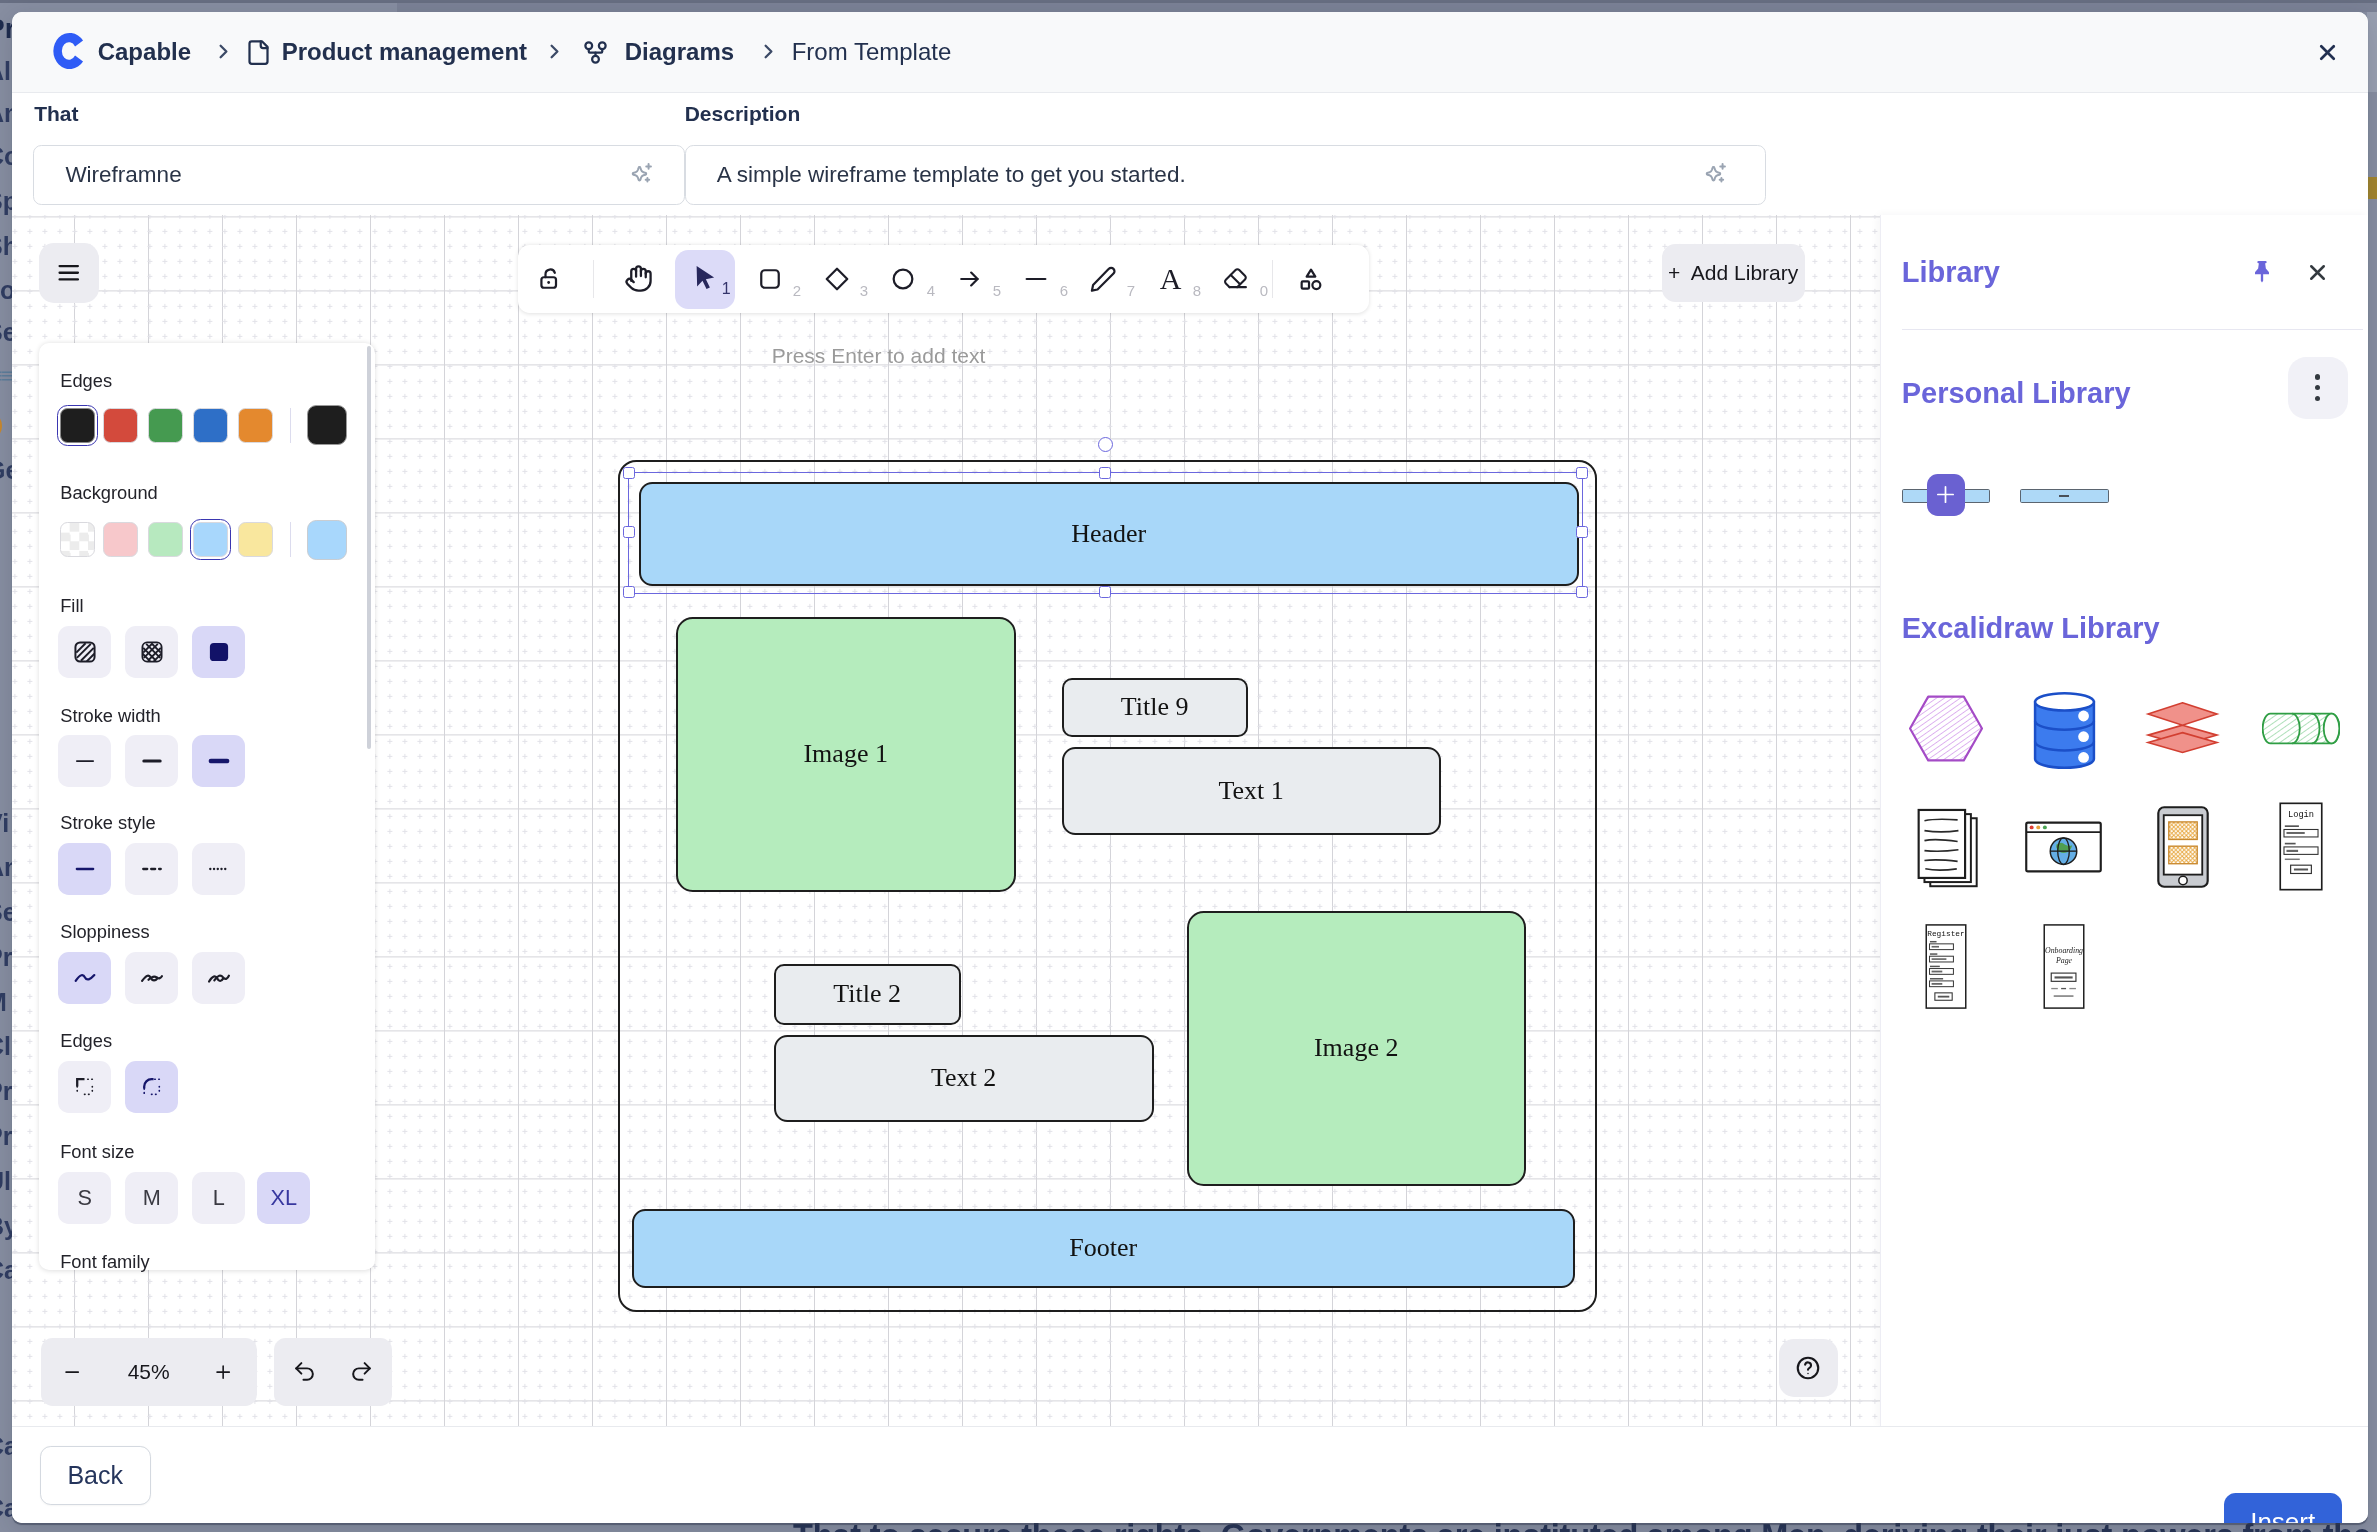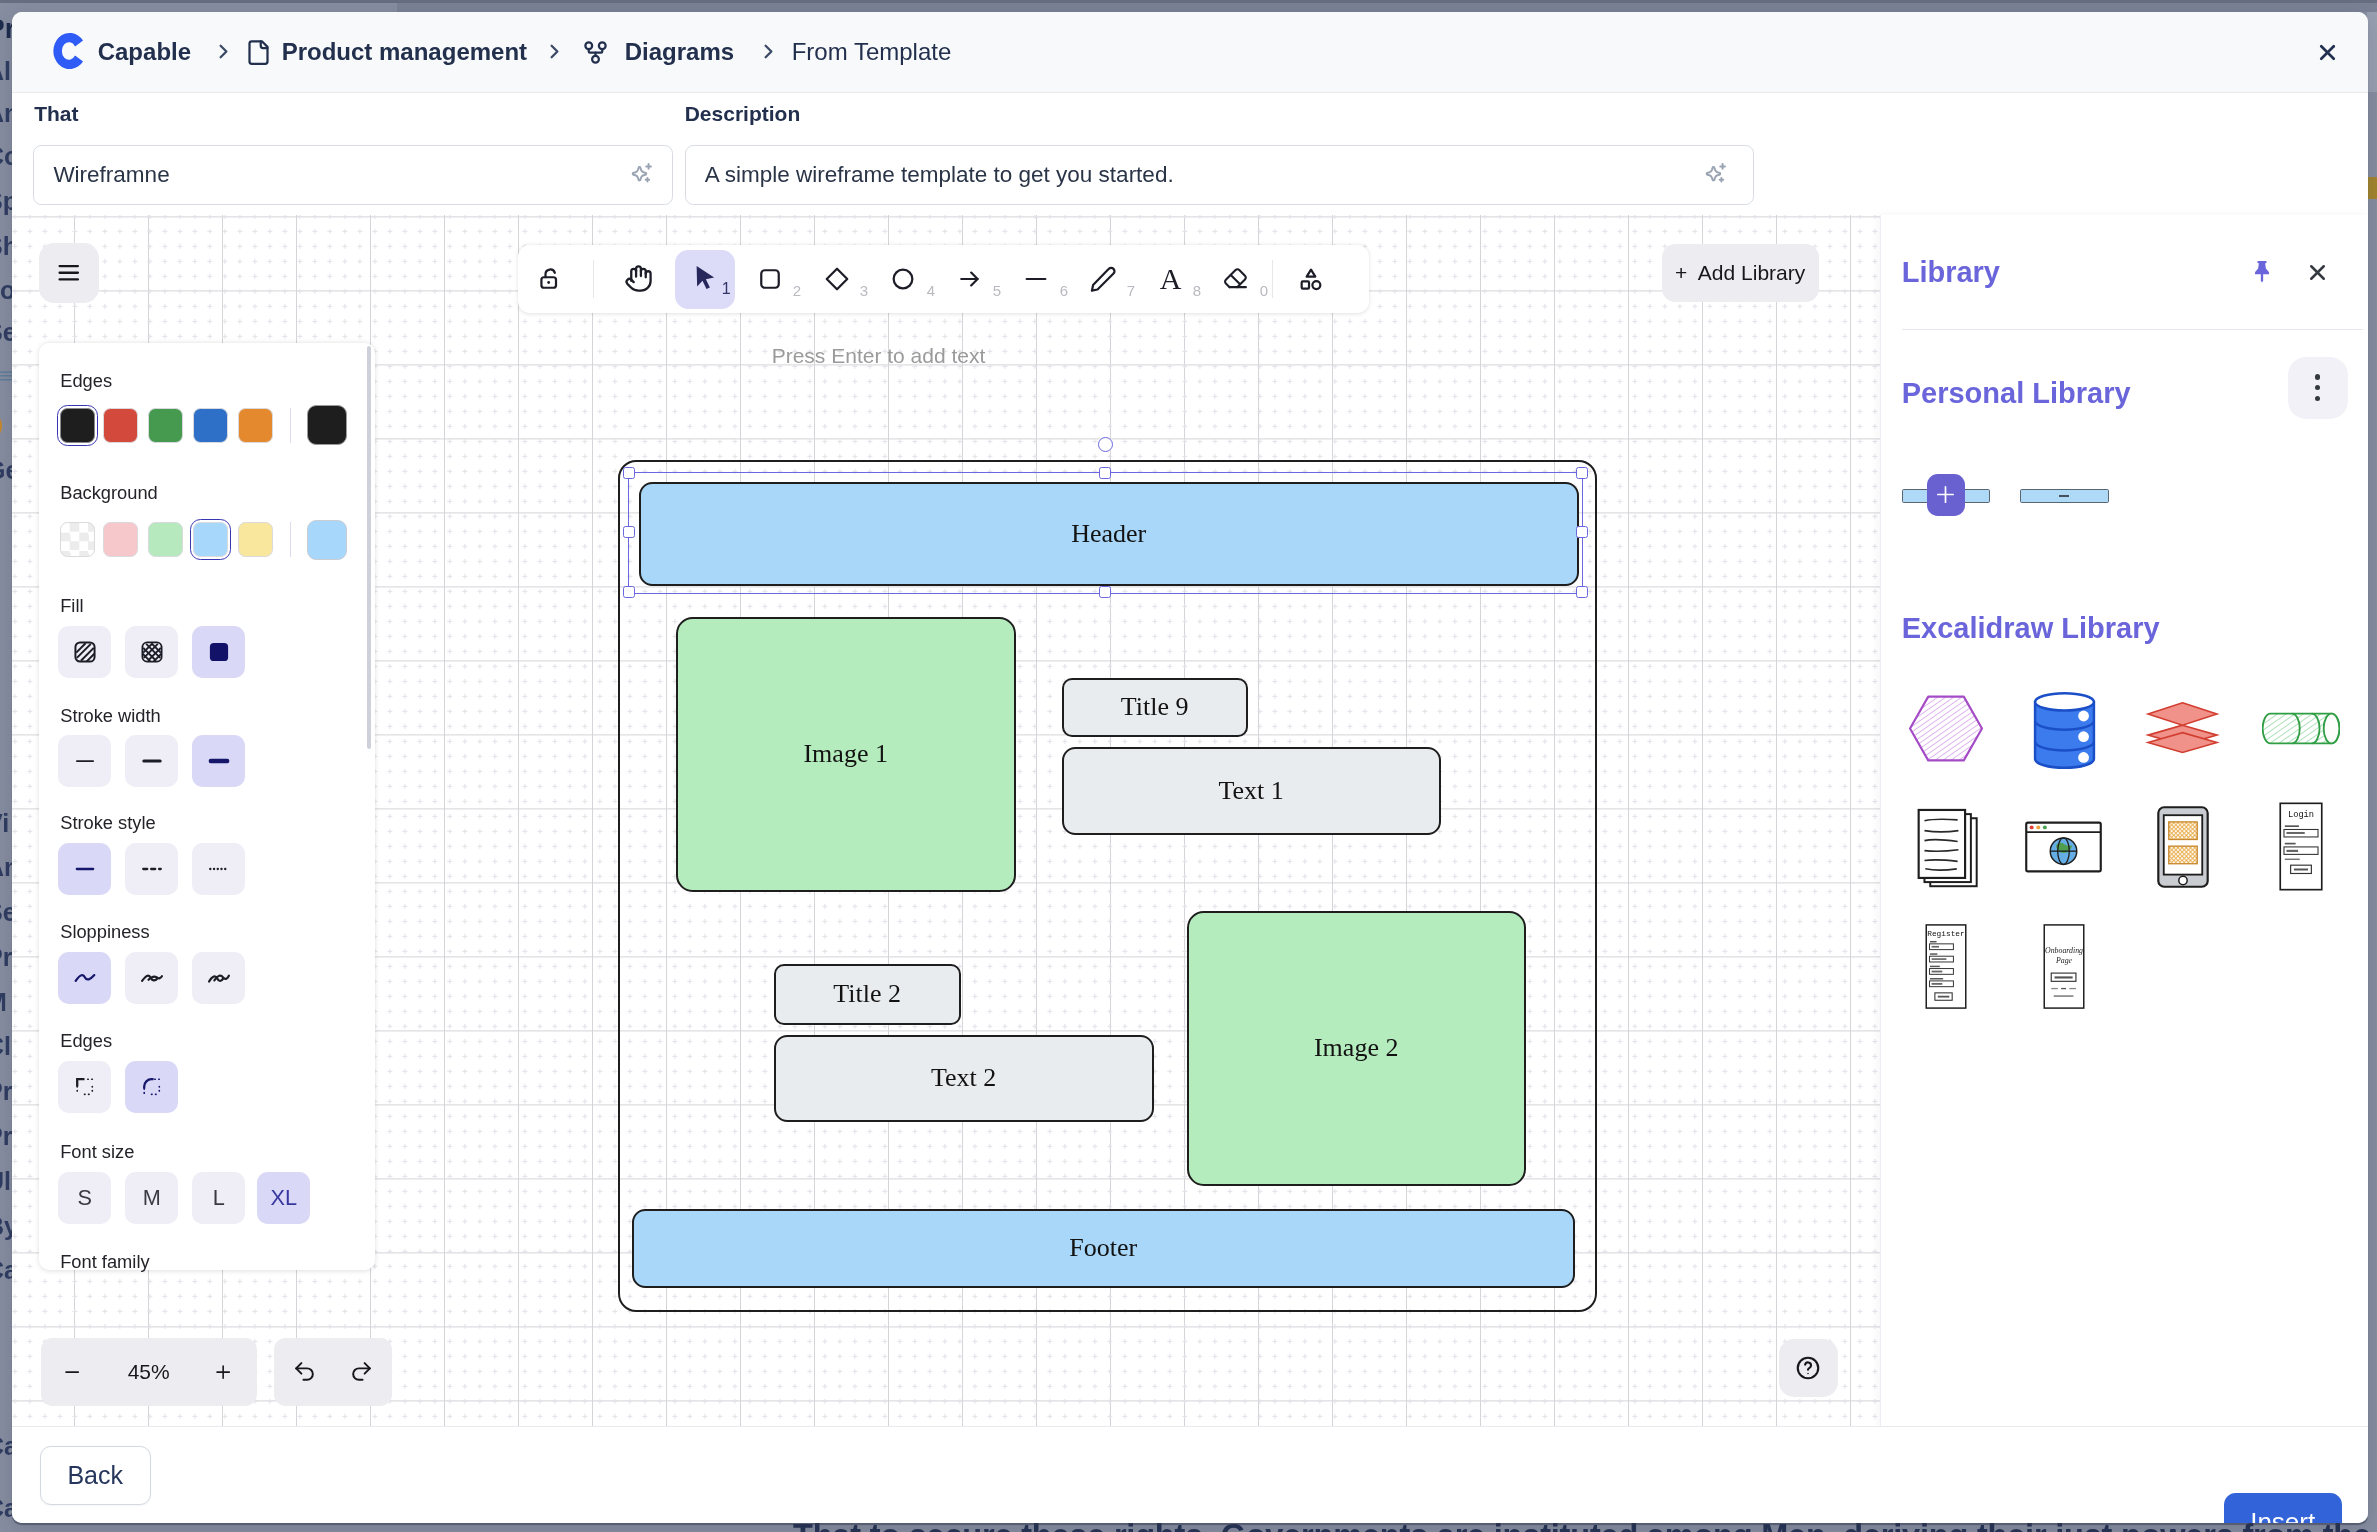--- a/index.html
+++ b/index.html
@@ -9,21 +9,21 @@
   
   #lstrip{position:absolute;left:0;top:0;width:11.7px;height:1533px;overflow:hidden;}
   #lstrip span{position:absolute;left:-14px;font-weight:700;font-size:25px;color:#303d62;}
   #bstrip{position:absolute;left:0;top:1523px;width:2377px;height:10px;overflow:visible;}
   
   #modal{position:absolute;left:11.7px;top:11.7px;width:2356px;height:1511px;background:#fff;border-radius:10px;overflow:hidden;box-shadow:0 2.5px 0.8px -0.8px rgba(50,58,80,.5), 0 6.7px 25px rgba(25,30,48,.16);}
   #crumb{position:absolute;left:0;top:0;width:2356px;height:80px;background:#f8f9fa;border-bottom:0.8px solid #e8eaee;}
   .bc{position:absolute;top:0;height:80px;display:flex;align-items:center;font-weight:600;color:#22304e;font-size:24px;}
   #formrow{position:absolute;left:0;top:81px;width:2356px;height:122px;background:#fff;border-bottom:0.8px solid #e8eaee;}
   .flabel{position:absolute;top:9.2px;font-size:21px;font-weight:700;color:#22304e;}
-  .finput{position:absolute;top:52px;height:58px;border:1.2px solid #d8dce2;border-radius:8.3px;background:#fff;display:flex;align-items:center;}
+  .finput{position:absolute;top:52px;height:58px;border:1.2px solid #d8dce2;border-radius:8.3px;background:#fff;display:flex;align-items:center;padding-left:12px;}
   .finput .txt{margin-left:19px;font-size:22.5px;color:#2a3447;}
   .spark{position:absolute;top:14px;width:28px;height:28px;}
   
   #canvas{position:absolute;left:0;top:203px;width:2356px;height:1211px;
     background-color:#ffffff;
     background-image:
       radial-gradient(ellipse 2.2px 0.7px, #e2e2e8 99%, transparent 100%),
       radial-gradient(ellipse 0.7px 2.2px, #e2e2e8 99%, transparent 100%),
       linear-gradient(to right, #d4d4d9 0.8px, transparent 0.8px),
       linear-gradient(to bottom, #d4d4d9 0.8px, transparent 0.8px);
@@ -244,21 +244,21 @@
       <div class="abs" style="left:1248px;top:67px;font-size:15px;color:#b9b9c0;">0</div>
       <div class="abs" style="left:1260px;top:45px;width:0.8px;height:38px;background:#e7e7ea;"></div>
       <svg class="abs" style="left:1285px;top:50px;" width="28" height="28" viewBox="0 0 24 24" fill="none" stroke="#1d1d28" stroke-width="1.9" stroke-linejoin="round">
           <path d="M8.3 10 12 4l3.7 6Z"></path>
           <rect x="4" y="14" width="6.3" height="6.3" rx="1"></rect>
           <circle cx="16.6" cy="17.2" r="3.4"></circle>
         </svg>
 
       <div class="abs" style="left:760px;top:129px;width:333px;font-size:21px;color:#9a9a9a;">Press Enter to add text</div>
 
-      <div class="gbtn" style="left:1650px;top:29px;width:157px;height:58px;border-radius:13.3px;font-size:21px;color:#17171c;">+&nbsp; Add Library</div>
+      <div class="gbtn" style="left:1650px;top:29px;width:143px;height:58px;border-radius:13.3px;font-size:21px;color:#17171c;">+&nbsp; Add Library</div>
 
       <div id="panel">
         <div class="lab" style="top:27px;">Edges</div>
         <div class="swatch swsel" style="left:21px;top:65px;background:#1e1e1e;border-color:#8a8a8a;"></div>
         <div class="swatch" style="left:64px;top:65px;background:#d34a3c;"></div>
         <div class="swatch" style="left:109px;top:65px;background:#459a50;"></div>
         <div class="swatch" style="left:154px;top:65px;background:#2e6fc7;"></div>
         <div class="swatch" style="left:199px;top:65px;background:#e4892e;"></div>
         <div class="abs" style="left:251px;top:65px;width:0.8px;height:35px;background:#dcdcee;"></div>
         <div class="swatch" style="left:268px;top:62px;width:40px;height:40px;border-radius:9.2px;background:#1e1e1e;border-color:#9a9a9a;"></div>

